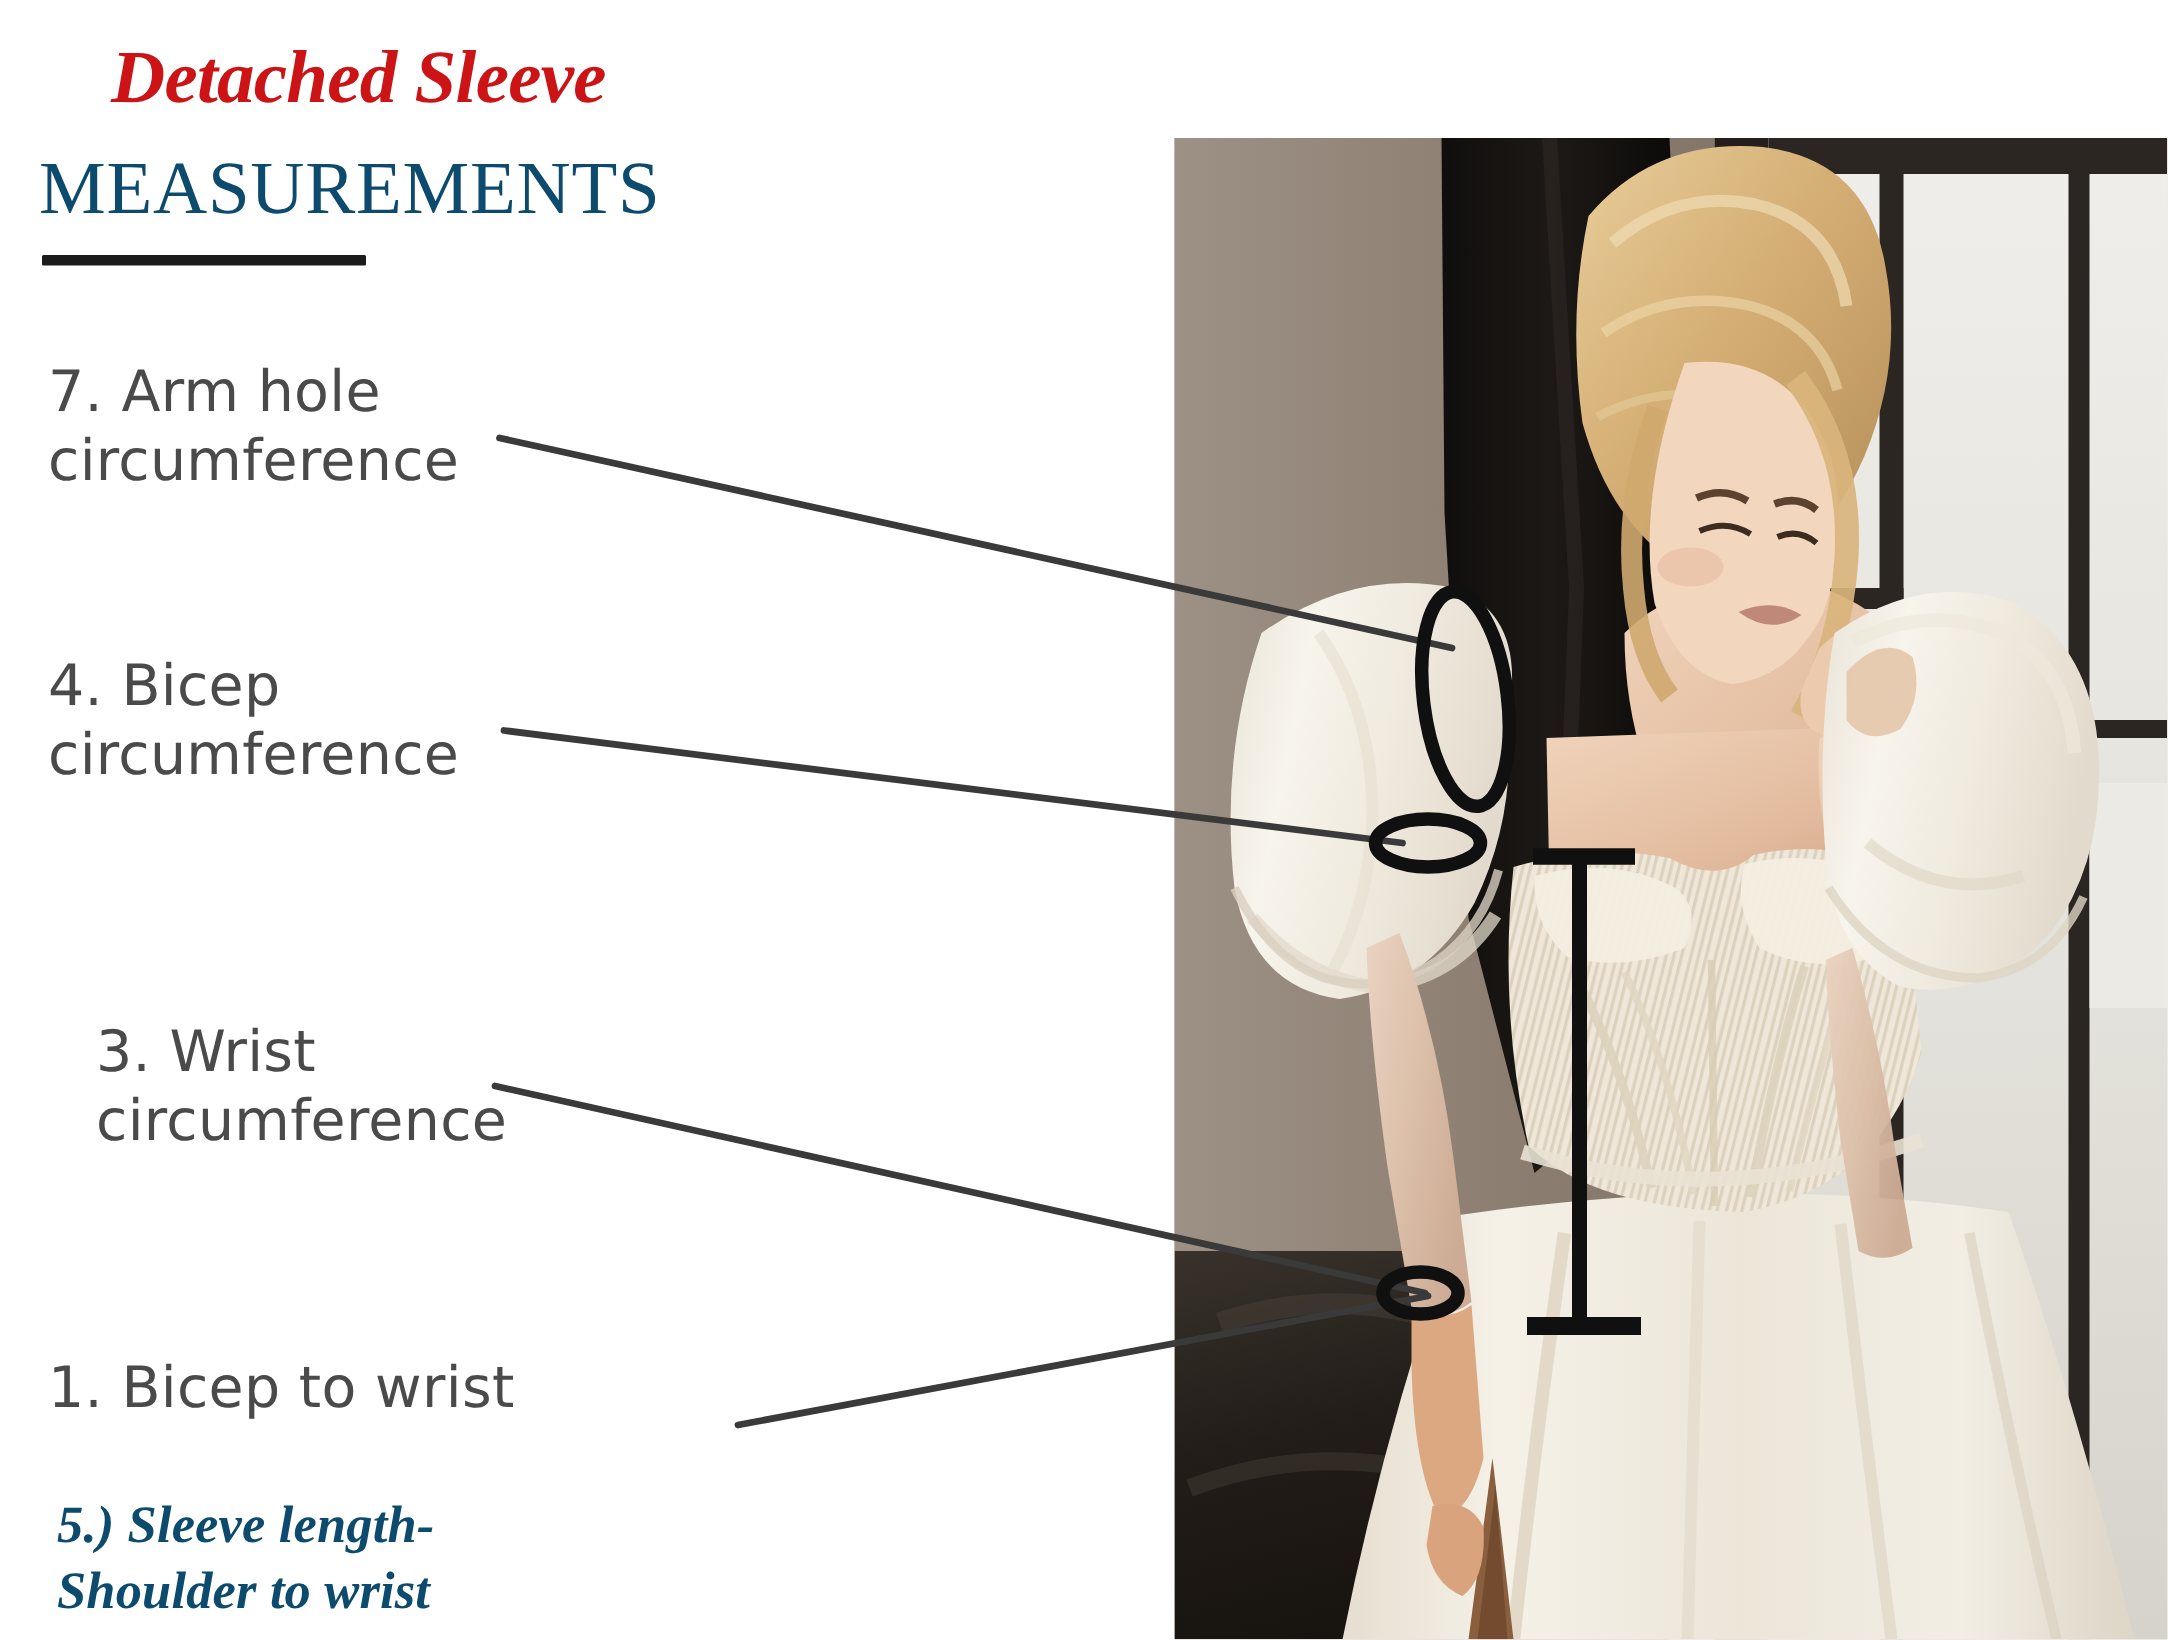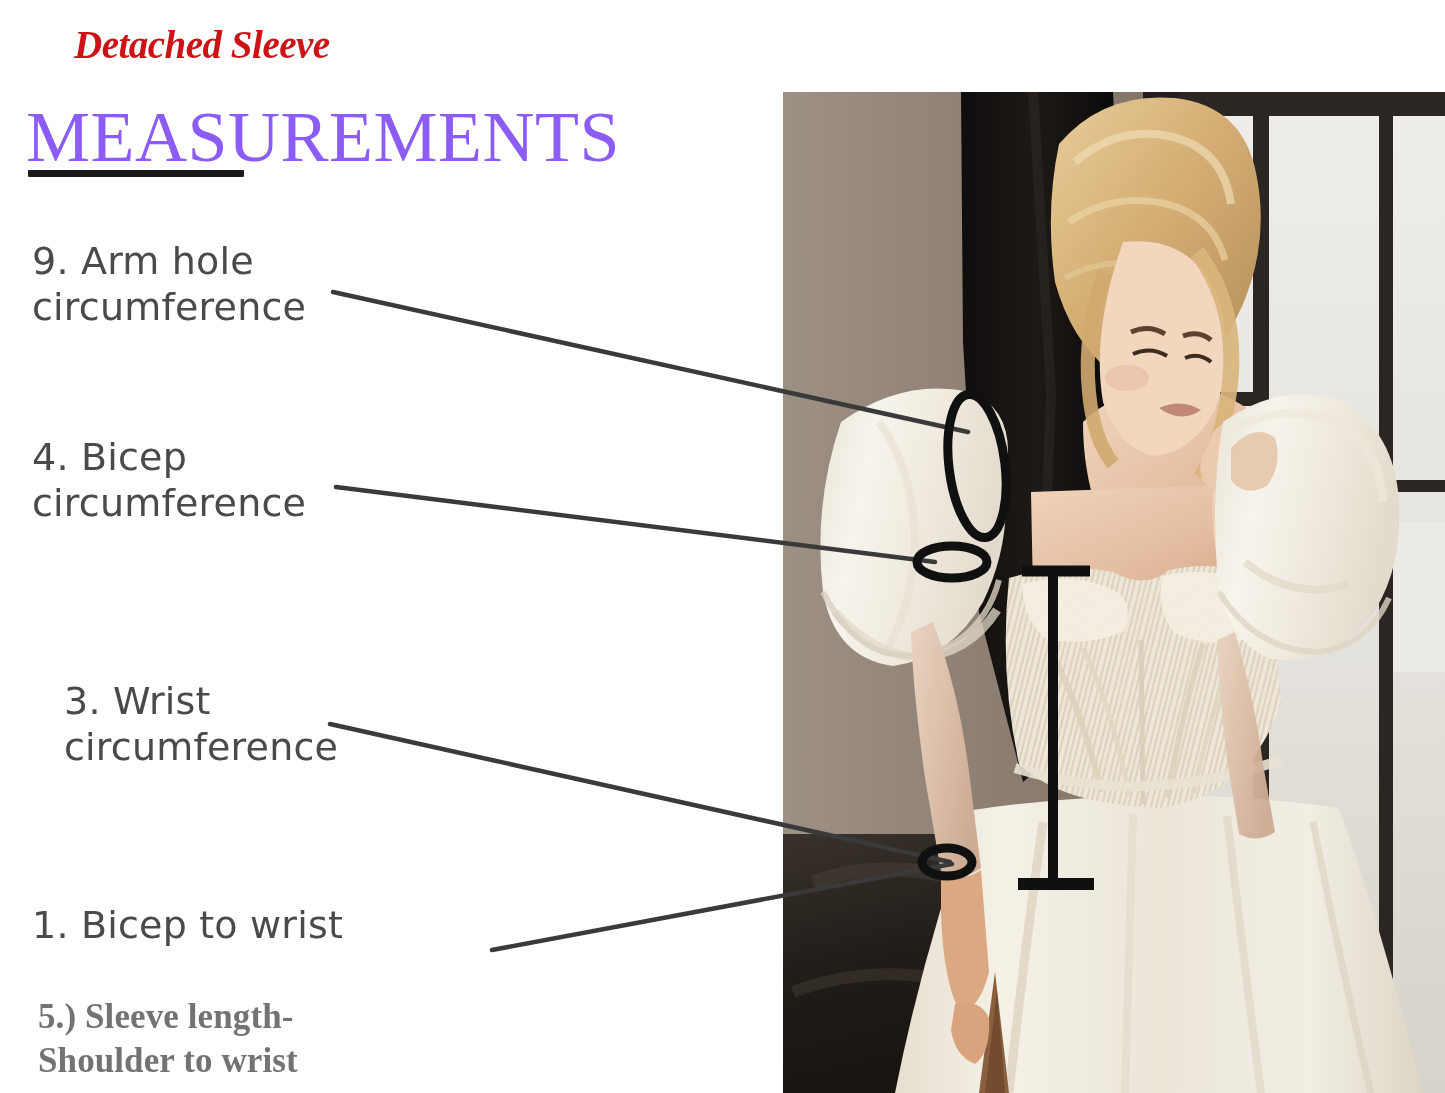--- a/index.html
+++ b/index.html
@@ -15,33 +15,33 @@
     overflow:hidden;
   }
 
   
   #title-script{
     position:absolute;
     left:74px; top:22px;
     font-family:"Liberation Serif", serif;
     font-style:italic;
     font-weight:bold;
-    font-size:39px;
+    font-size:50px;
     letter-spacing:-0.5px;
     color:#cc1417;
     white-space:nowrap;
   }
   #title-main{
     position:absolute;
     left:26px; top:96px;
     font-family:"Liberation Serif", serif;
     font-weight:normal;
-    font-size:72px;
+    font-size:50px;
     letter-spacing:0.5px;
-    color:#8b5cf6;
+    color:#0c4a6e;
     white-space:nowrap;
   }
   #title-rule{
     position:absolute;
     left:28px; top:170px;
     width:216px; height:7px;
     background:#1b1b1b;
     border-radius:1px;
   }
 
@@ -57,24 +57,25 @@
   }
   #m-1{ left:32px; top:238px; }
   #m-2{ left:32px; top:434px; }
   #m-3{ left:32px; top:678px;margin-left:32px; }
   #m-4{ left:32px; top:902px; }
 
   #m-5{
     position:absolute;
     left:38px; top:995px;
     font-family:"Liberation Serif", serif;
+    font-style:italic;
     font-weight:bold;
     font-size:35px;
     line-height:1.25;
-    color:#737373;
+    color:#0c4a6e;
     white-space:pre-line;
     letter-spacing:0.1px;
   }
 
   
   #leaders{
     position:absolute;
     left:0; top:0;
     width:1445px; height:1093px;
     pointer-events:none;
@@ -102,21 +103,21 @@
 <body>
 
 <div id="page">
 
   <div id="title-script">Detached Sleeve</div>
 
   <div id="title-main">MEASUREMENTS</div>
 
   <div id="title-rule"></div>
 
-  <div class="m-item" id="m-1">9. Arm hole
+  <div class="m-item" id="m-1">7. Arm hole
 circumference</div>
 
   <div class="m-item" id="m-2">4. Bicep
 circumference</div>
 
   <div class="m-item" id="m-3">3. Wrist
 circumference</div>
 
   <div class="m-item" id="m-4">1. Bicep to wrist</div>
 

